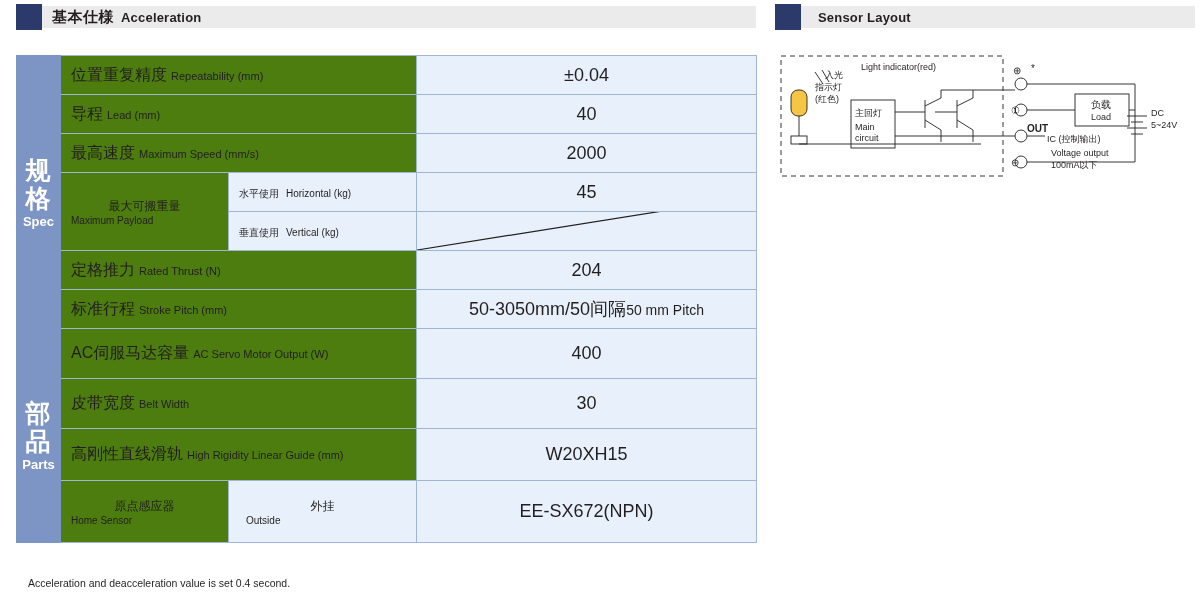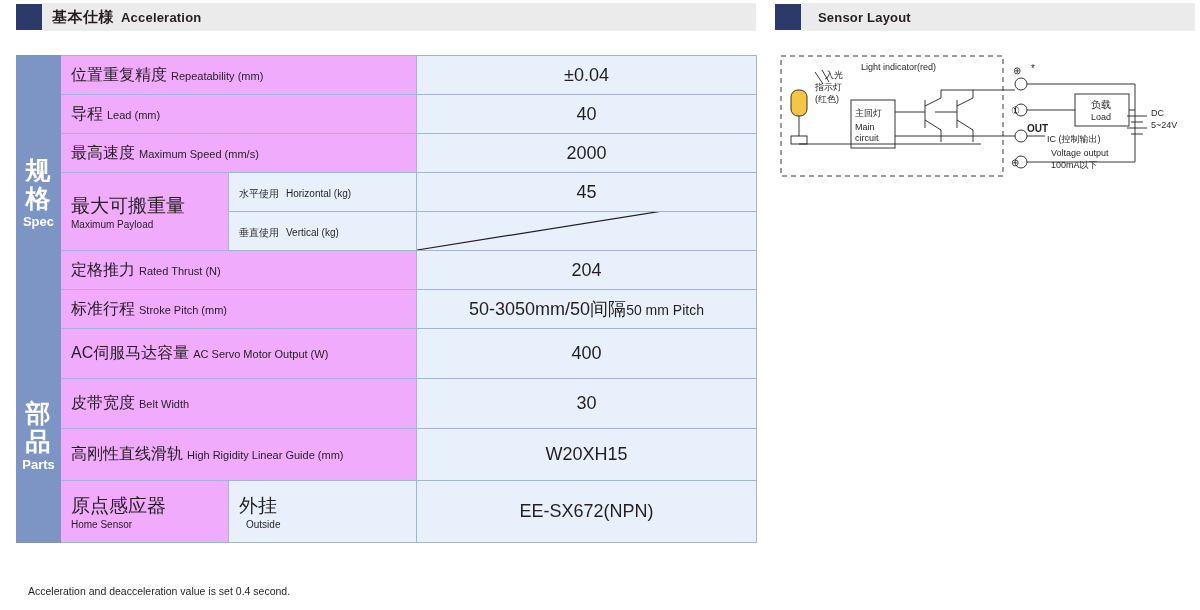--- a/index.html
+++ b/index.html
@@ -8,21 +8,21 @@
     font-family:"Liberation Sans", sans-serif;
     color:#231f20;overflow:hidden;position:relative;
   }
   .page{position:relative;width:1200px;height:610px;}
 
   
   .sec-head{position:absolute;display:flex;align-items:center;height:26px;}
   .sec-bar{width:26px;height:26px;background:#2b3a6b;}
   .sec-bar2{width:26px;height:26px;background:#2b3a6b;}
   .sec-title{
-    flex:1;height:28px;background:#ebebeb;display:flex;align-items:center;
+    flex:1;height:22px;background:#ebebeb;display:flex;align-items:center;
     padding-left:10px;box-sizing:border-box;
   }
   .sec-cn{font-size:15px;font-weight:bold;color:#231f20;letter-spacing:0.5px;}
   .sec-en{font-size:13px;font-weight:bold;color:#231f20;margin-left:7px;letter-spacing:0.2px;}
 
   #spec-head{left:16px;top:4px;width:740px;}
   #sensor-head{left:775px;top:4px;width:420px;}
 
   
   .tablewrap{position:absolute;left:16px;top:55px;width:740px;}
@@ -34,39 +34,39 @@
     height:39px;
     box-sizing:border-box;
   }
   .sidecell{
     background:#7d95c4;color:#ffffff;text-align:center;vertical-align:middle;
     border:1px solid #7d95c4 !important;padding:0 !important;
   }
   .side-cn{font-size:25px;font-weight:bold;line-height:1.12;letter-spacing:1px;}
   .side-en{font-size:13px;font-weight:bold;margin-top:2px;}
   .lbl{background:#ffffff;}
-  .lbl.alt{background:#f0abfc;}
+  .lbl.alt{background:#4d7c0f;}
   .lbl .cn{font-size:16px;color:#231f20;}
   .lbl .en{font-size:11px;color:#231f20;margin-left:4px;}
   .val{text-align:center;font-size:18px;background:#ffffff;margin-left:39px;}
   .val.alt{background:#e8f1fb;}
   .val .small{font-size:14px;}
   .sub{background:#ffffff;}
   .sub.alt{background:#e8f1fb;}
   .sub .cn{font-size:10px;}
   .sub .en{font-size:10px;padding-left:7px;}
-  .stack .cn{font-size:19px;display:block;}
+  .stack .cn{font-size:12px;display:block;text-align:center;}
   .stack .en{font-size:10px;display:block;margin-left:0;color:#231f20;}
   .diag{position:relative;overflow:hidden;padding:0 !important;background:#ffffff;}
   .diag svg{position:absolute;left:0;top:0;}
 
   
   .footnote{position:absolute;left:16px;top:575px;}
   .fn1{font-size:11.5px;font-weight:bold;color:#e8312a;}
-  .fn2{font-size:10.5px;color:#231f20;margin-left:12px;margin-top:10px;text-align:right;}
+  .fn2{font-size:10.5px;color:#231f20;margin-left:12px;margin-top:2px;text-align:right;}
 
   
   .sensorwrap{position:absolute;left:775px;top:50px;width:420px;height:145px;}
   .sensorwrap svg{display:block;}
 </style>
 </head>
 <body>
 
 <div class="page">
 

